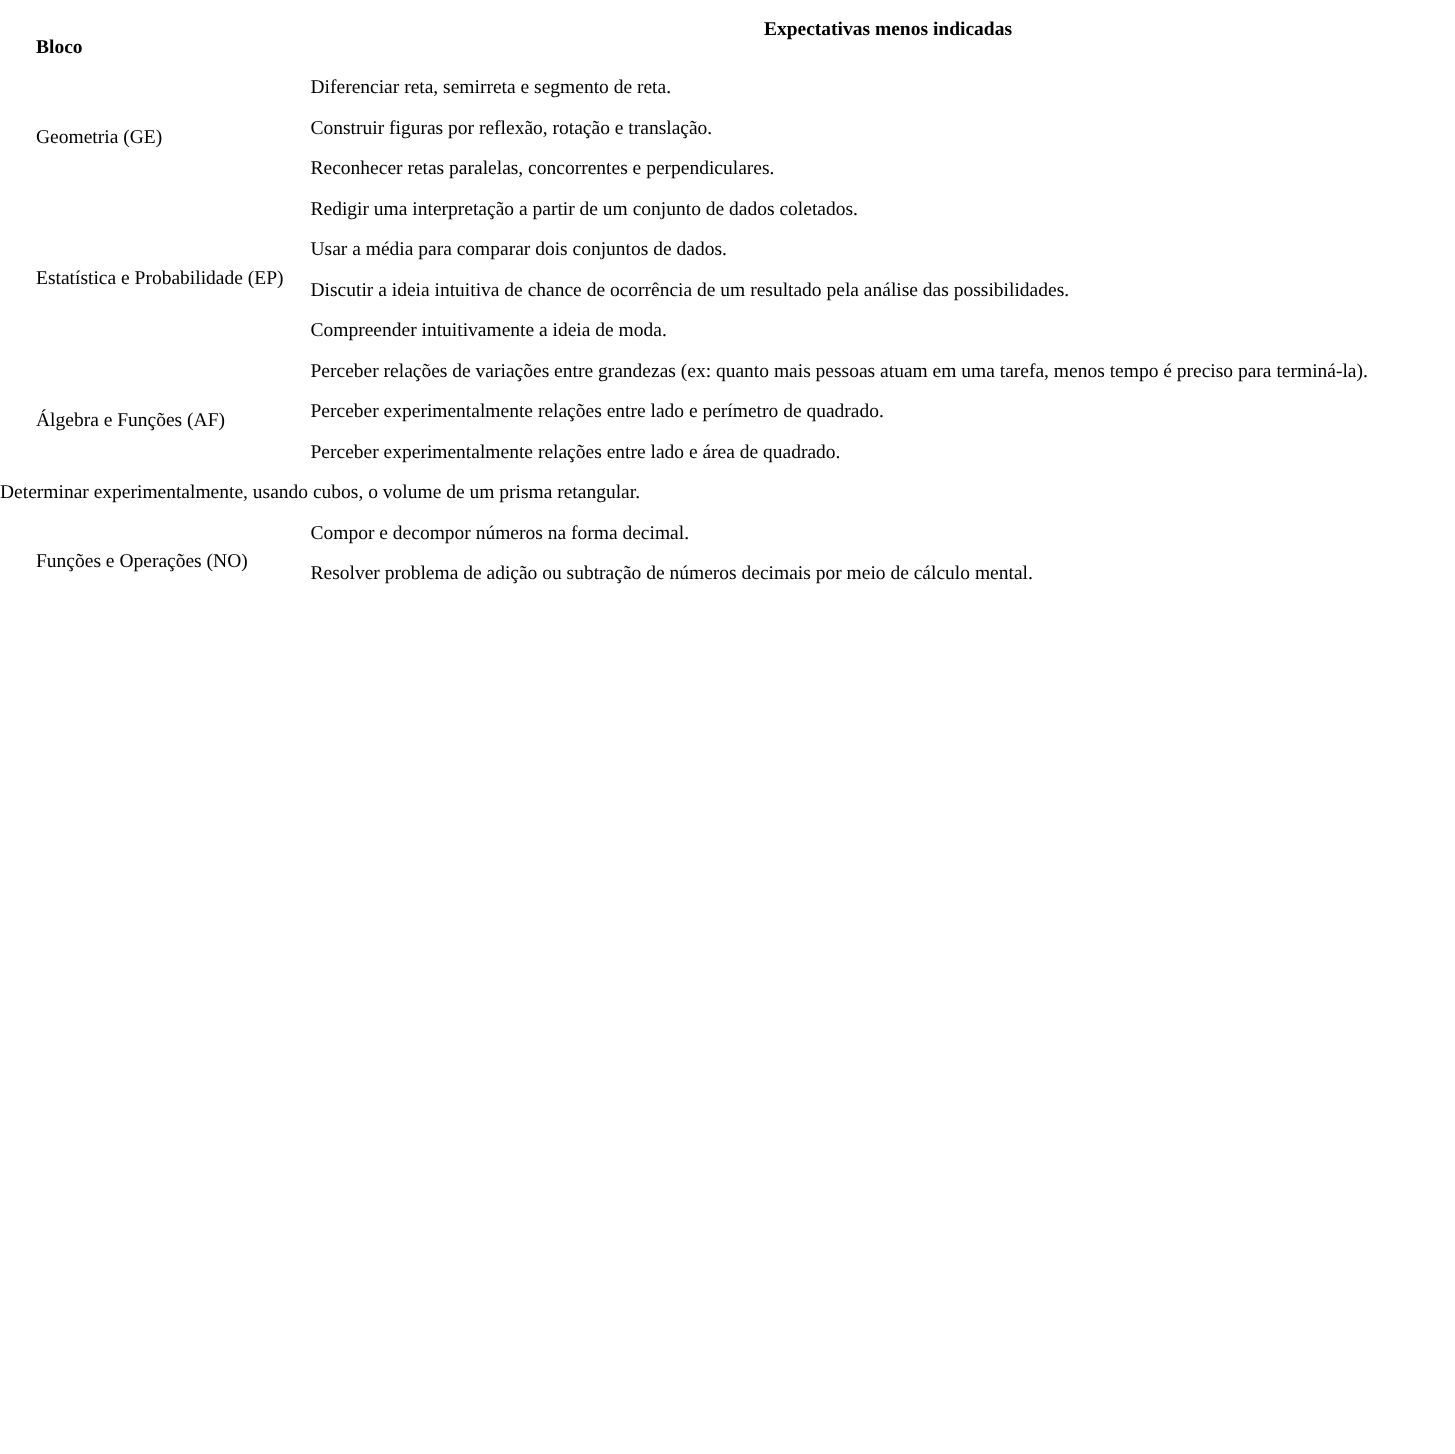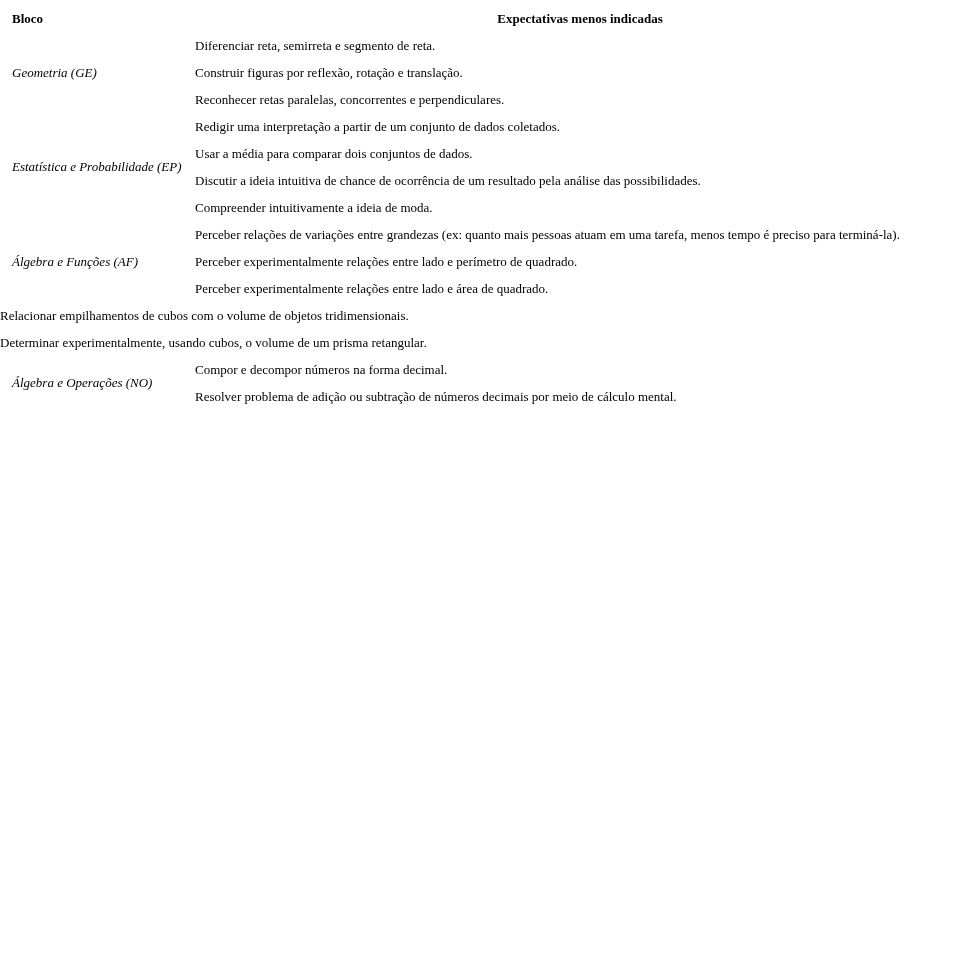--- a/index.html
+++ b/index.html
@@ -19,39 +19,39 @@
   }
   .table {
     padding-top: 5px;
   }
   .row, .group {
     display: flex;
     align-items: stretch;
   }
   .cell-left {
     width: 183px;
-    padding-left: 12px;
+    padding-left: 24px;
     flex: 0 0 auto;
+    margin-top: 12px;
   }
   .cell-right {
     width: 770px;
     flex: 0 0 auto;
   }
   .header-cell {
     font-weight: bold;
     line-height: 27px;
     white-space: nowrap;
   }
   .center { text-align: center; }
   .group { }
   .group-label {
     display: flex;
     align-items: center;
     white-space: nowrap;
-    font-style: italic;
   }
   .exp-row {
     line-height: 27px;
     white-space: nowrap;
   }
 </style>
 </head>
 <body>
 
 <div class="page">
@@ -85,27 +85,26 @@
       <div class="cell-left group-label">Álgebra e Funções (AF)</div>
       <div class="cell-right">
         <div class="exp-row">Perceber relações de variações entre grandezas (ex: quanto mais pessoas atuam em uma tarefa, menos tempo é preciso para terminá-la).</div>
         <div class="exp-row">Perceber experimentalmente relações entre lado e perímetro de quadrado.</div>
         <div class="exp-row">Perceber experimentalmente relações entre lado e área de quadrado.</div>
       </div>
     </div>
 
     <div class="group">
       <div class="cell-right">
-        <div class="exp-row">Relacionar empilhamentos de cubos com o volume de objetos tridimensionais.</div>
         <div class="exp-row">Determinar experimentalmente, usando cubos, o volume de um prisma retangular.</div>
       </div>
     </div>
 
     <div class="group">
-      <div class="cell-left group-label">Álgebra e Operações (NO)</div>
+      <div class="cell-left group-label">Funções e Operações (NO)</div>
       <div class="cell-right">
         <div class="exp-row">Compor e decompor números na forma decimal.</div>
         <div class="exp-row">Resolver problema de adição ou subtração de números decimais por meio de cálculo mental.</div>
       </div>
     </div>
 
   </div>
 </div>
 
 </body></html>

